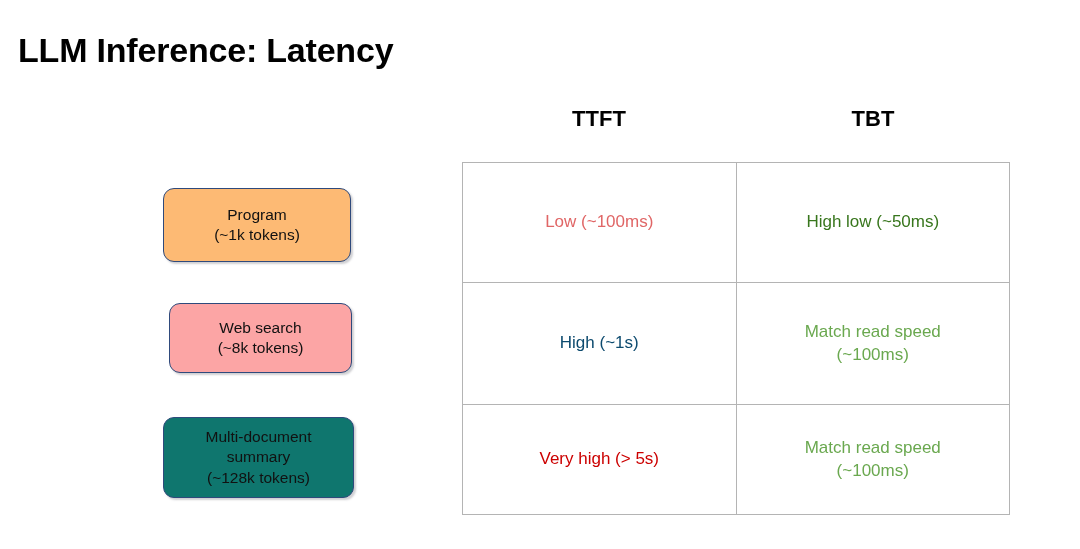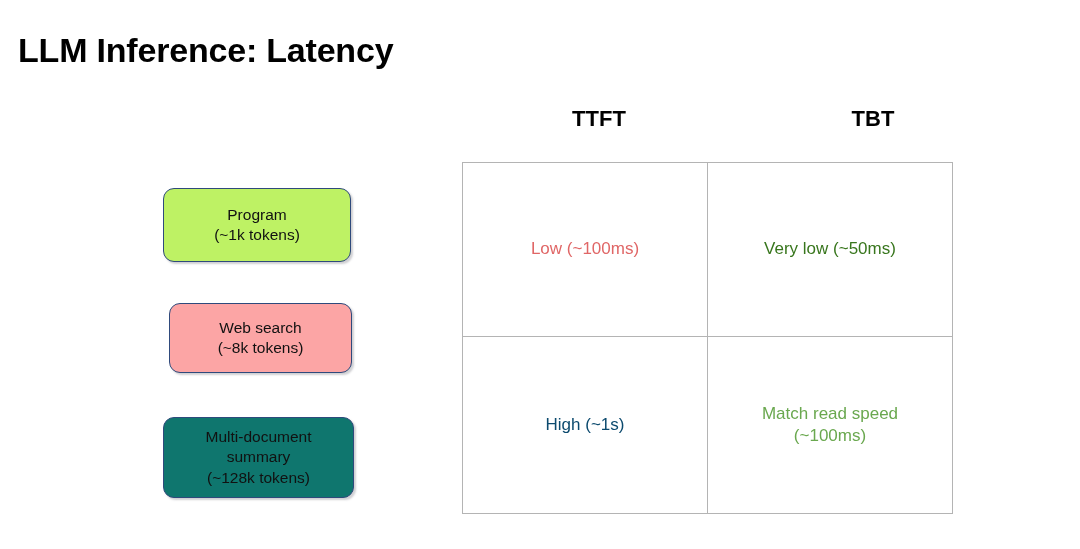--- a/index.html
+++ b/index.html
@@ -50,21 +50,21 @@
     box-shadow: 2px 2px 2px rgba(120,120,130,0.35);
   }
   .cat-box .cat-label {
     display: block;
     padding: 0 6px;
   }
 
   #cat-box-0 {
     left: 163px;  top: 174px;
     width: 188px; height: 74px;
-    background: #bef264;
+    background: #fdba74;
   }
   #cat-box-1 {
     left: 169px;  top: 289px;
     width: 183px; height: 70px;
     background: #fca5a5;
   }
   #cat-box-2 {
     left: 163px;  top: 403px;
     width: 191px; height: 81px;
     background: #0f766e;
@@ -80,21 +80,21 @@
     white-space: nowrap;
   }
   #col-header-0 { left: 462px; top: 92px; width: 274px; }
   #col-header-1 { left: 736px; top: 92px; width: 274px; }
 
   
   .matrix {
     position: absolute;
     left: 462px;
     top: 148px;
-    width: 491px;
+    width: 548px;
     height: 352px;
     box-sizing: border-box;
     border-collapse: collapse;
     table-layout: fixed;
   }
   .matrix td {
     border: 1px solid #b4b4b4;
     text-align: center;
     vertical-align: middle;
     font-size: 17px;
@@ -123,22 +123,26 @@
     <span class="cat-label">Multi-document<br>summary<br>(~128k tokens)</span>
   </div>
 
   <div class="col-header" id="col-header-1">TBT</div>
   <div class="col-header" id="col-header-0">TTFT</div>
 
   <table class="matrix">
     <tbody>
       <tr>
         <td style="color: rgb(224, 102, 102);">Low (~100ms)</td>
-        <td style="color: rgb(56, 118, 29);">Very low (~50ms)</td>
+        <td style="color: rgb(56, 118, 29);">High low (~50ms)</td>
       </tr>
       <tr>
         <td style="color: #0c4a6e;">High (~1s)</td>
+        <td style="color: rgb(106, 168, 79);">Match read speed<br>(~100ms)</td>
+      </tr>
+      <tr>
+        <td style="color: rgb(204, 0, 0);">Very high (&gt; 5s)</td>
         <td style="color: rgb(106, 168, 79);">Match read speed<br>(~100ms)</td>
       </tr>
     </tbody>
   </table>
 
 </div>
 
 </body></html>

